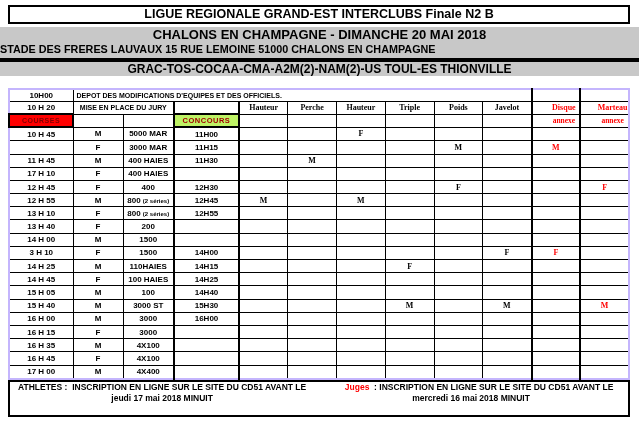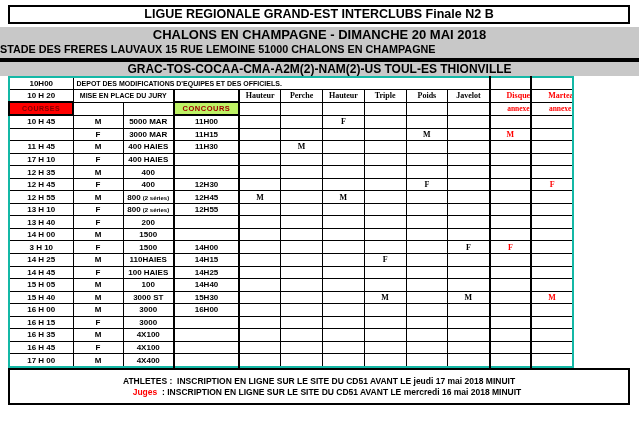--- a/index.html
+++ b/index.html
@@ -7,42 +7,42 @@
   #page{width:639px;height:425px;overflow:hidden;}
 
   .title-box{margin:5px 9px 0 8px;border:2px solid #000;background:#fff;height:15px;
     line-height:15px;text-align:center;font-weight:bold;font-size:12.5px;white-space:nowrap;}
 
   .band1{margin-top:3px;background:#C8C8C8;border-bottom:4px solid #000;padding:1px 0 2px 0;}
   .subtitle{font-family:Liberation Sans, sans-serif;font-weight:bold;font-size:13px;text-align:center;line-height:14px;}
   .address{font-weight:bold;font-size:10.8px;line-height:14px;}
   .band2{background:#C8C8C8;height:14px;line-height:14px;text-align:center;font-weight:bold;font-size:12px;}
 
-  table{margin:0 9px 0 8px;width:566px;height:292px;border-collapse:collapse;table-layout:fixed;
-    border:2px solid #14b8a6;}
+  table{margin:12px 9px 0 8px;width:622px;height:292px;border-collapse:collapse;table-layout:fixed;
+    border:2px solid #c4b5fd;}
   td{border:1px solid #000;text-align:center;font-weight:bold;font-size:8px;padding:0;
     overflow:hidden;white-space:nowrap;color:#000;}
   thead td{height:11px;}
 
   .t-depot{text-align:left;padding-left:3px;font-size:7px;border-right:2px solid #000;}
   .t-jury{font-size:7px;}
   .serif{font-family:"Liberation Serif",serif;}
   .red{color:#FF0000;padding-left:16px;}
   .tl{border-left:2px solid #000;}
   .t-conc-empty{border-left:2px solid #000;border-right:2px solid #000;}
   .t-courses{background:#FF0000;border:2px solid #000;color:#7F0000;font-size:7px;letter-spacing:.5px;}
   .t-concours{background:#bef264;border:2px solid #000;color:#A00000;font-size:7.5px;letter-spacing:.5px;}
   .t-annexe{font-size:7.5px;}
 
   tbody td:nth-child(4){border-left:2px solid #000;border-right:2px solid #000;}
   tbody td:nth-child(11),tbody td:nth-child(12){border-left:2px solid #000;color:#FF0000;}
   tbody td:nth-child(n+5){font-family:"Liberation Serif",serif;}
   .note{font-size:6px;}
 
-  .footer-box{margin:0 9px 0 8px;border:2px solid #000;height:33px;display:flex;flex-direction:column;
+  .footer-box{margin:0 9px 0 8px;border:2px solid #000;height:33px;display:flex;flex-direction:row;
     justify-content:center;text-align:center;font-weight:bold;font-size:8.5px;line-height:11px;}
   .footer-box .red{color:#FF0000;}
 </style>
 </head>
 <body>
 
 <div id="page">
 
   <div class="title-box">LIGUE REGIONALE GRAND-EST  INTERCLUBS Finale N2 B</div>
 
@@ -147,34 +147,20 @@
           <td></td>
           <td></td>
           <td></td>
           <td></td>
           <td></td>
           <td></td>
           <td></td>
           <td></td>
         </tr>
         <tr>
-          <td>12 H 35</td>
-          <td>M</td>
-          <td>400</td>
-          <td></td>
-          <td></td>
-          <td></td>
-          <td></td>
-          <td></td>
-          <td></td>
-          <td></td>
-          <td></td>
-          <td></td>
-        </tr>
-        <tr>
           <td>12 H 45</td>
           <td>F</td>
           <td>400</td>
           <td>12H30</td>
           <td></td>
           <td></td>
           <td></td>
           <td></td>
           <td>F</td>
           <td></td>

